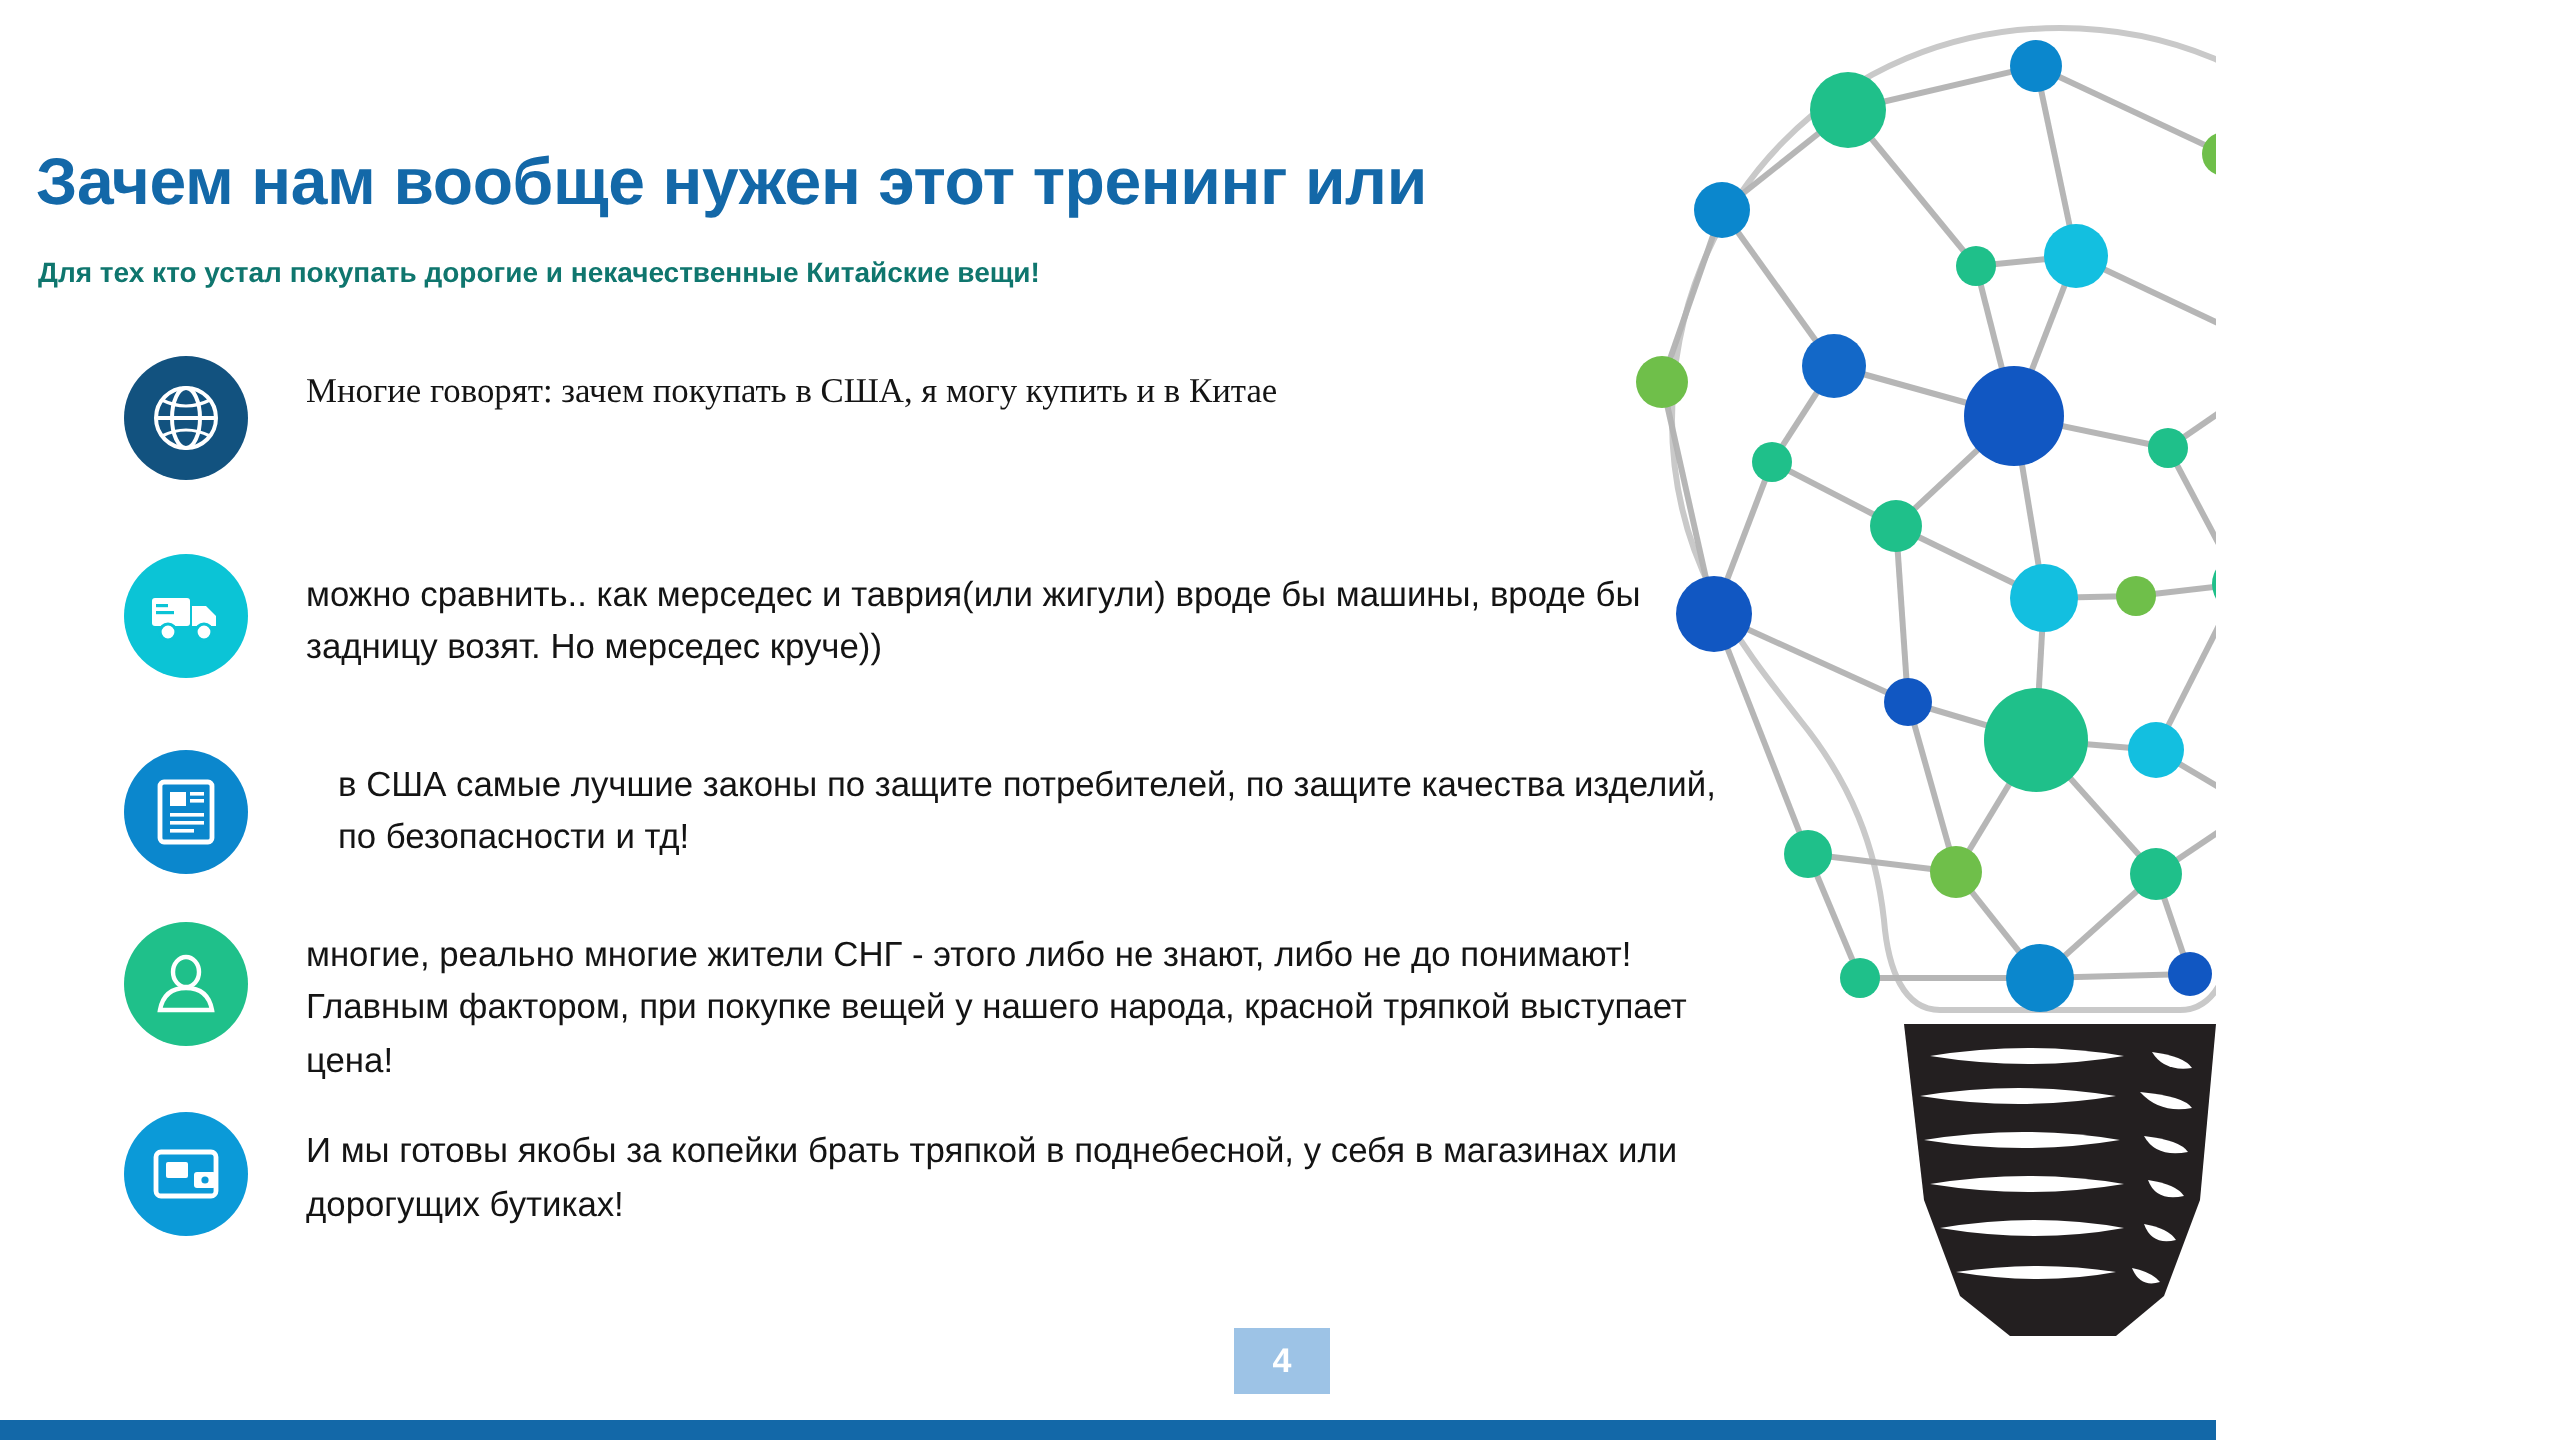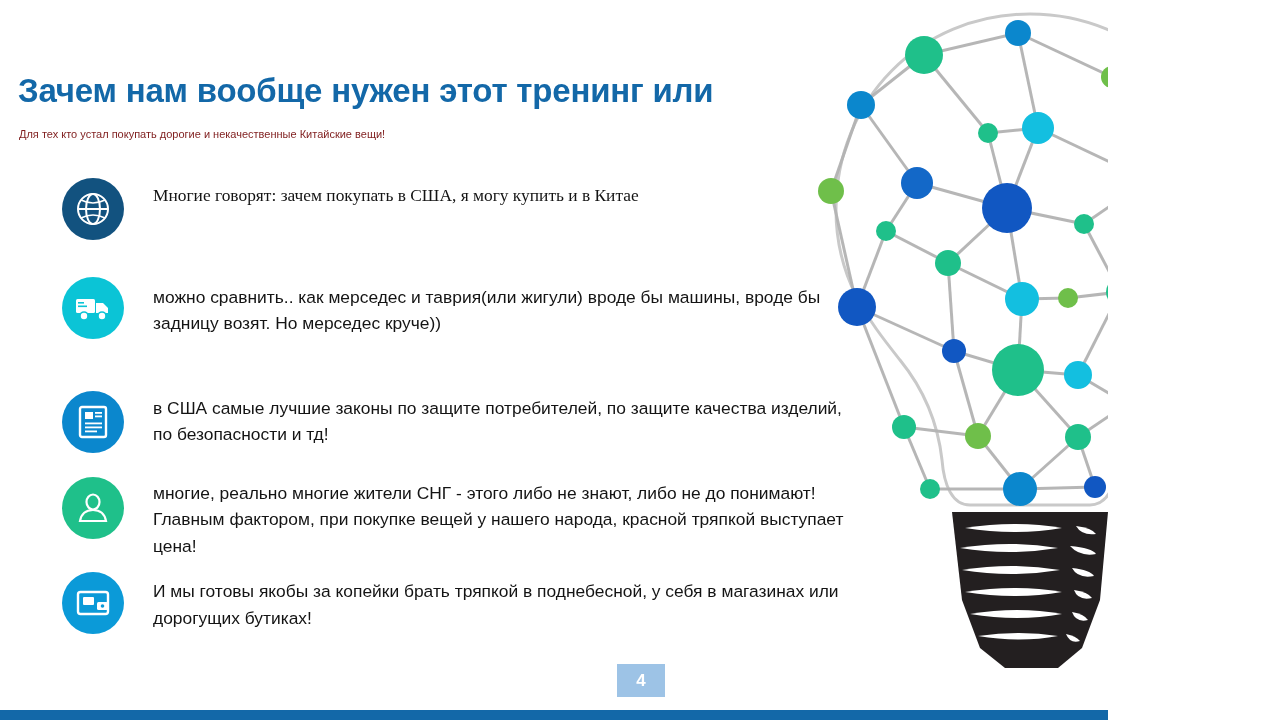--- a/index.html
+++ b/index.html
@@ -27,23 +27,23 @@
     font-size: 33px;
     font-weight: bold;
     color: #1368a8;
     letter-spacing: -0.2px;
     white-space: nowrap;
   }
   .subtitle {
     position: absolute;
     left: 19px;
     top: 128px;
-    font-size: 11px;
-    font-weight: normal;
-    color: #7f1d1d;
+    font-size: 14px;
+    font-weight: bold;
+    color: #0f766e;
     white-space: nowrap;
   }
   .bullets {
     position: absolute;
     left: 62px;
     top: 178px;
     width: 800px;
   }
   .bullet {
     position: relative;
@@ -63,22 +63,22 @@
   .bullet .text {
     margin-left: 29px;
     padding-top: 3px;
     font-size: 17.4px;
     line-height: 1.52;
     color: #141414;
     max-width: 720px;
   }
   
   .b0 { margin-bottom: 37px; }
-  .b1 { margin-bottom: 52px; justify-content: space-between; }
-  .b2 { margin-bottom: 24px; }
+  .b1 { margin-bottom: 36px; justify-content: space-between; }
+  .b2 { margin-bottom: 24px; gap: 16px; }
   .b3 { margin-bottom: 13px; justify-content: flex-end; }
   .b4 { margin-bottom: 0; }
 
   .b0 .text { padding-top: 4px; font-family: Liberation Serif, serif; }
   .b1 .text { padding-top: 7px; }
   .b2 .text { padding-top: 4px; }
   .b3 .text { padding-top: -2px; }
   .b4 .text { padding-top: 6px; }
 
   .graphic {

